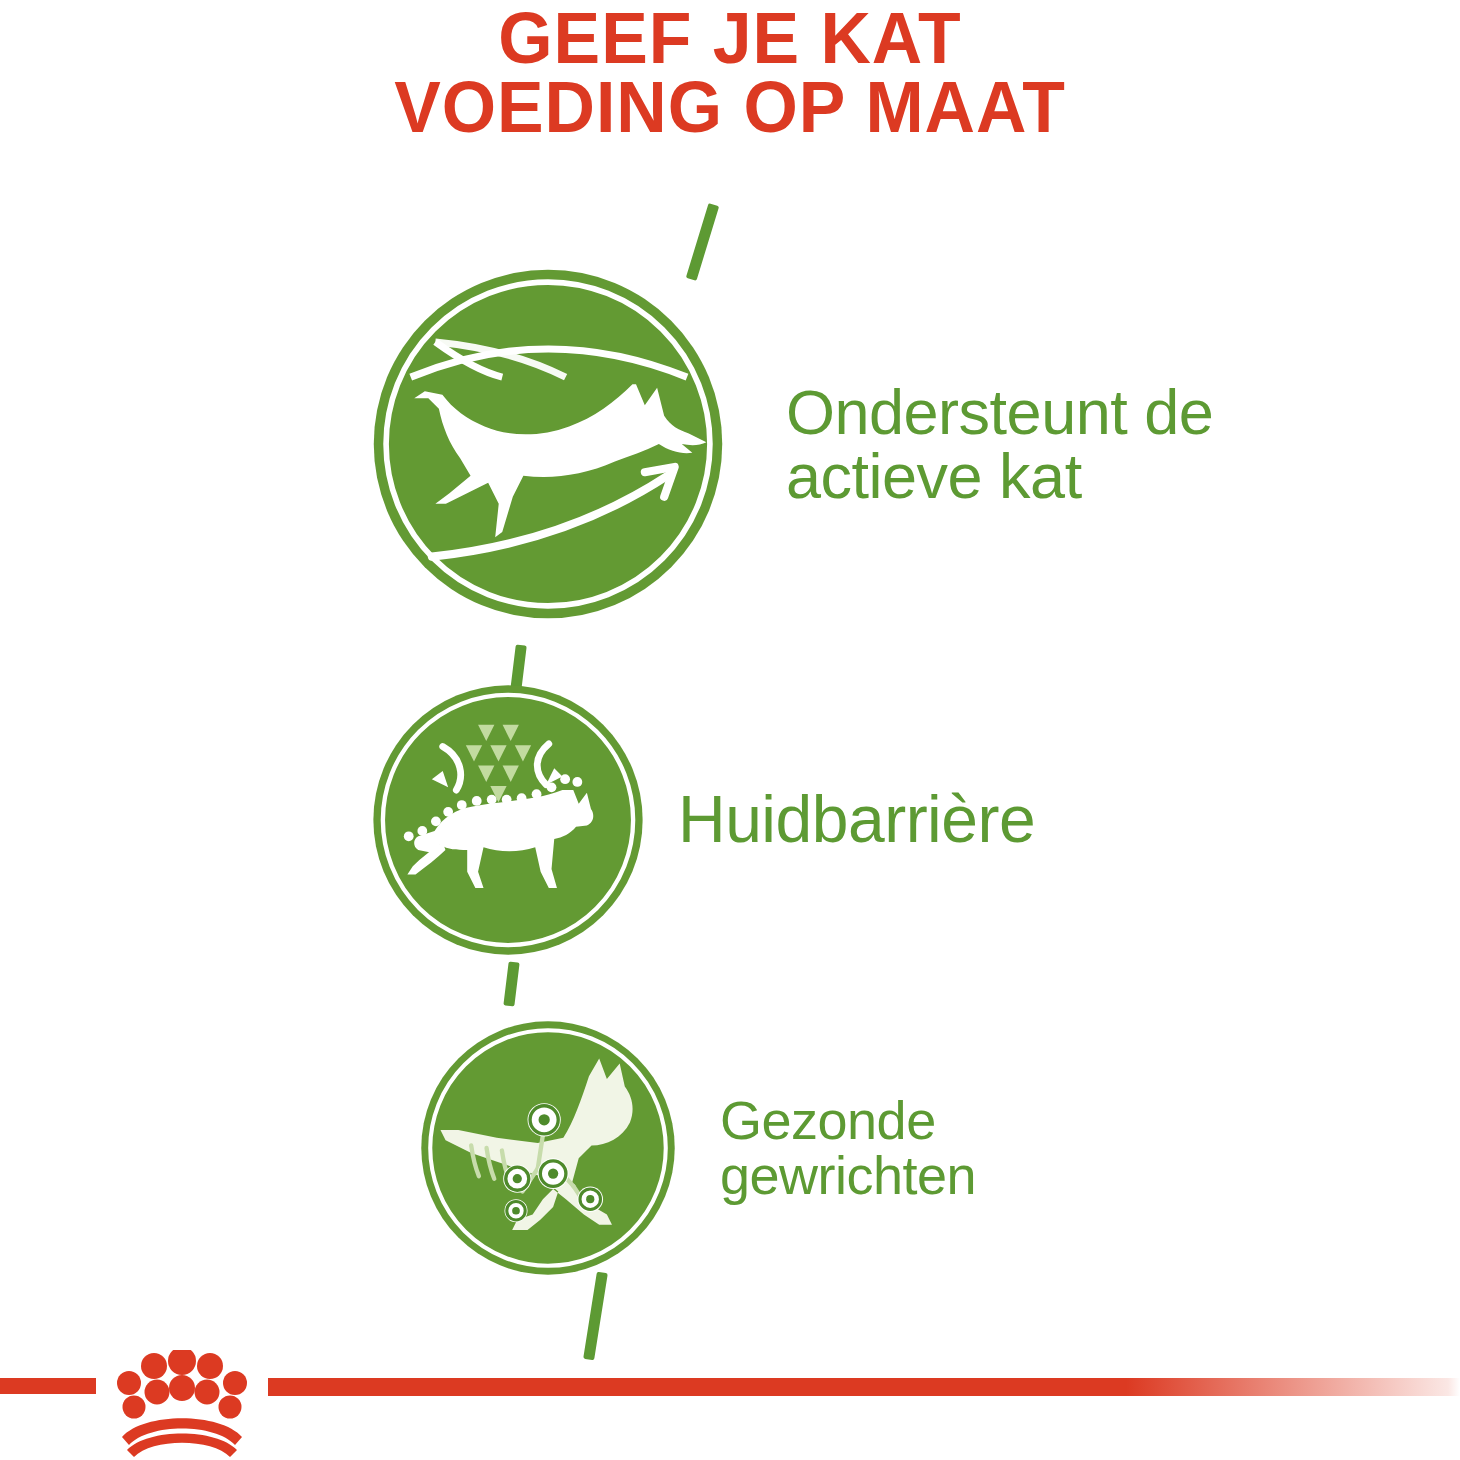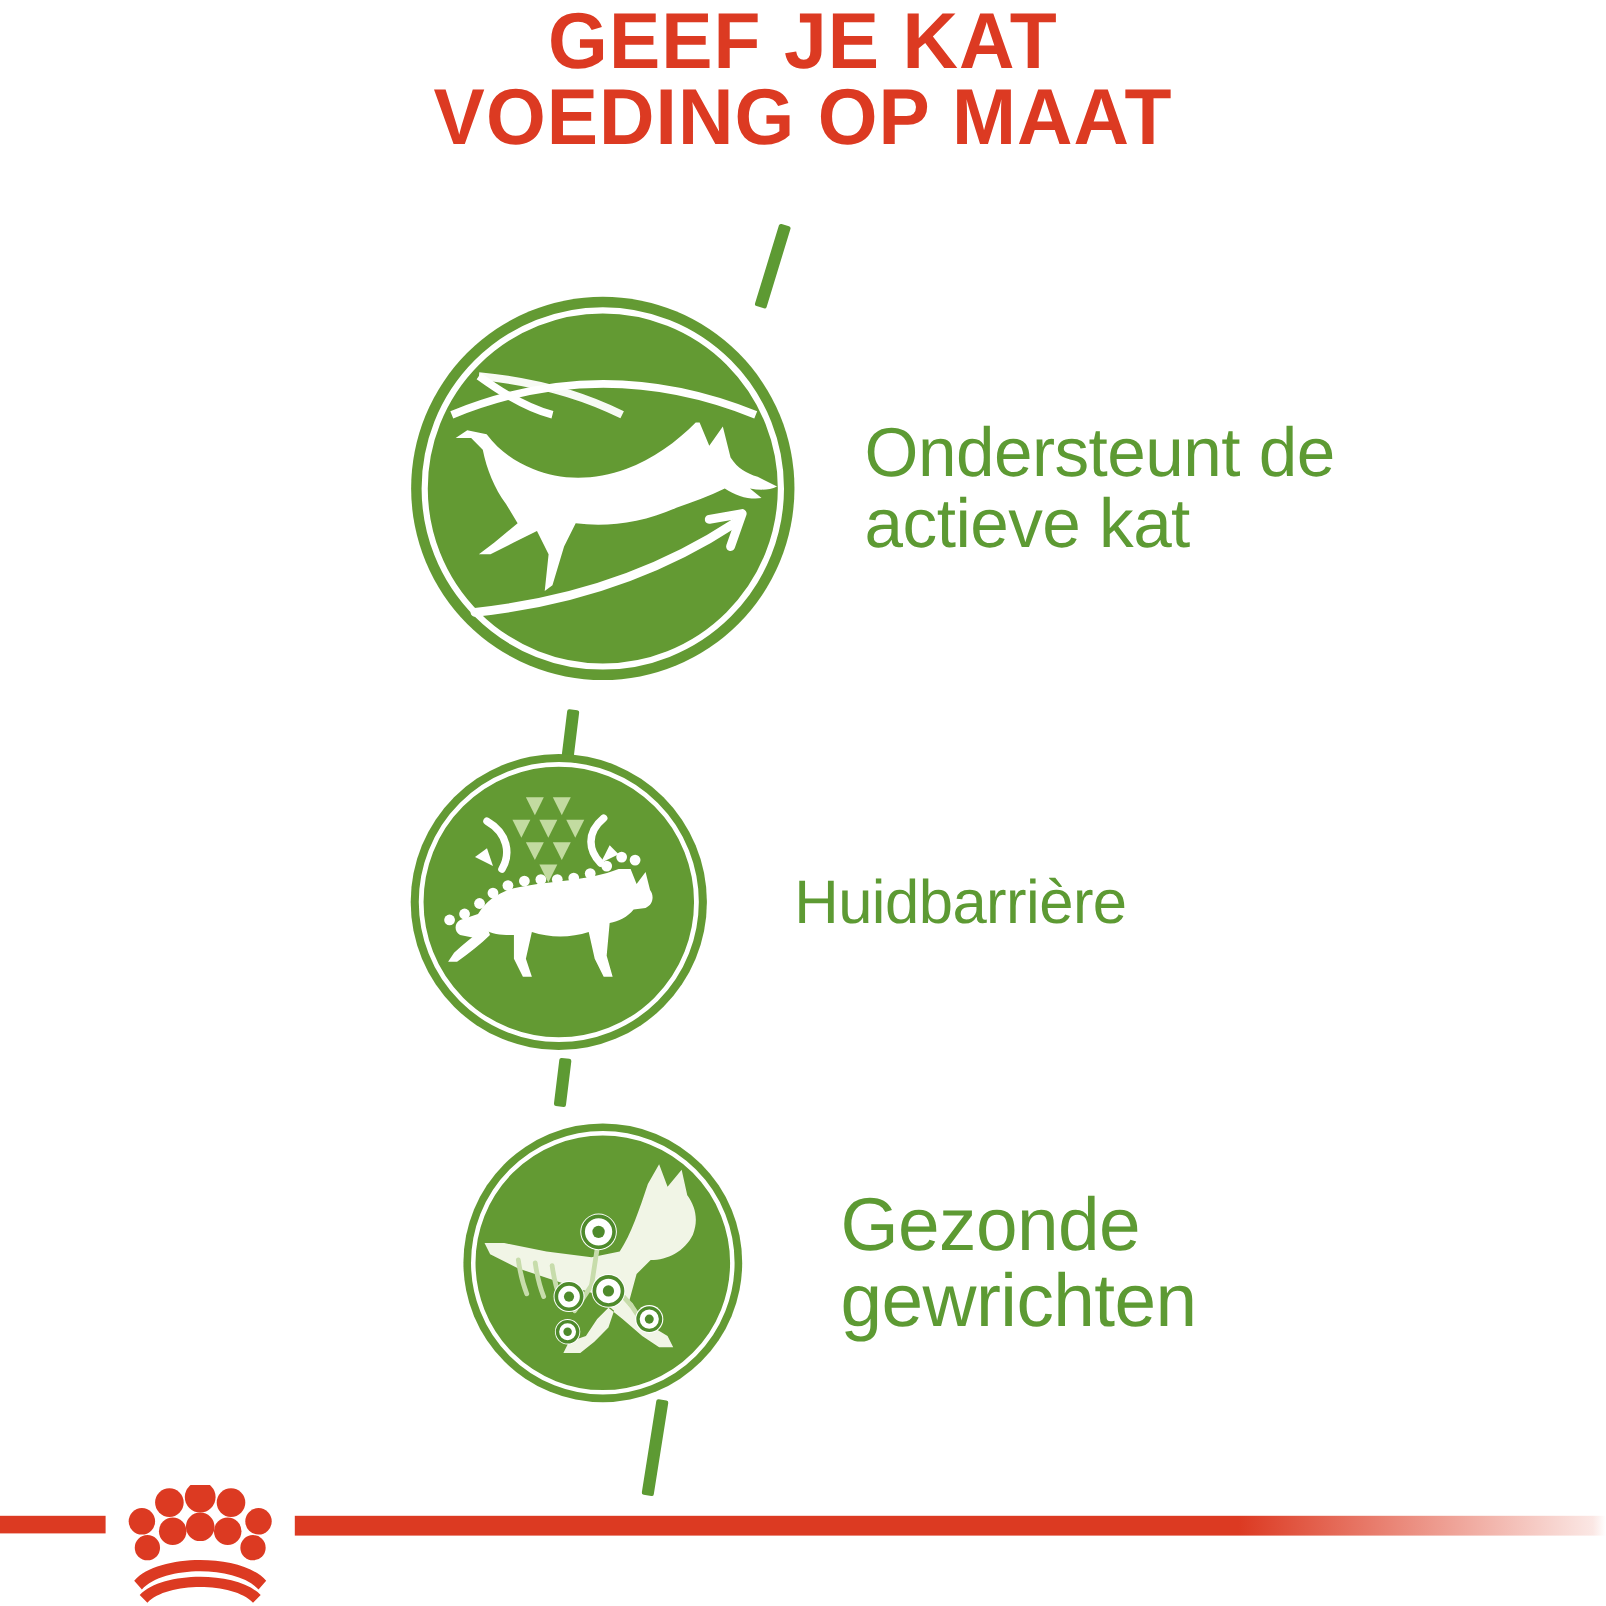--- a/index.html
+++ b/index.html
@@ -63,25 +63,25 @@
     letter-spacing: -0.5px;
     white-space: pre-line;
   }
 
   #row-1 { left: 372px; top: 268px; }
   #row-1 .benefit-icon { width: 352px; height: 352px; }
   #row-1 .benefit-label { margin-left: 62px; font-size: 63px; }
 
   #row-2 { left: 372px; top: 684px; }
   #row-2 .benefit-icon { width: 272px; height: 272px; }
-  #row-2 .benefit-label { margin-left: 78px; font-size: 56px; }
+  #row-2 .benefit-label { margin-left: 34px; font-size: 66px; }
 
   #row-3 { left: 420px; top: 1020px; }
   #row-3 .benefit-icon { width: 256px; height: 256px; }
-  #row-3 .benefit-label { margin-left: 88px; font-size: 68px; }
+  #row-3 .benefit-label { margin-left: 44px; font-size: 54px; }
 
   
   .connector {
     position: absolute;
     background: #5d9a33;
     border-radius: 2px;
   }
   #conn-top    { left: 697px; top: 203px;  width: 11px; height: 78px;  transform: rotate(17deg); }
   #conn-1-2    { left: 513px; top: 645px;  width: 11px; height: 46px;  transform: rotate(7deg);  }
   #conn-2-3    { left: 506px; top: 962px;  width: 11px; height: 44px;  transform: rotate(7deg);  }

